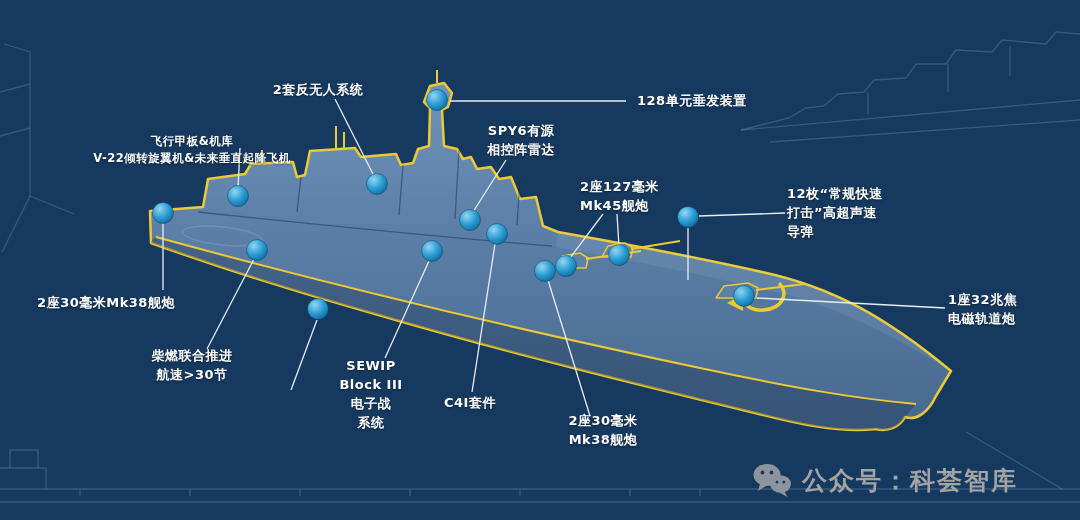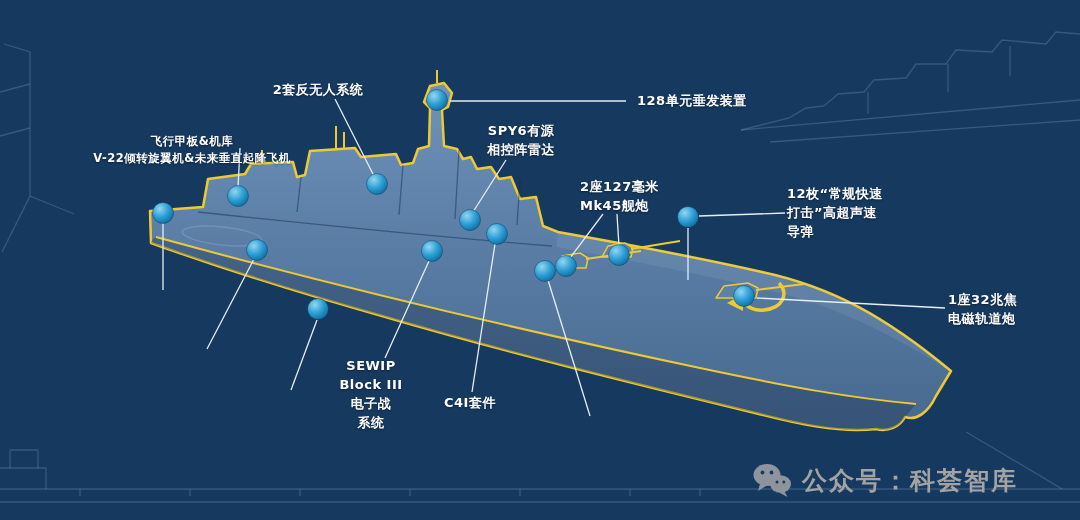--- a/index.html
+++ b/index.html
@@ -159,27 +159,32 @@
   <div class="callout small" style="left:192px;top:126px;margin-top:24px;">飞行甲板&amp;机库
 V-22倾转旋翼机&amp;未来垂直起降飞机</div>
   <div class="callout align-left" style="left:630px;top:101px;margin-left:7px;">128单元垂发装置</div>
   <div class="callout" style="left:521px;top:141px;">SPY6有源
 相控阵雷达</div>
   <div class="callout align-left" style="left:580px;top:197px;">2座127毫米
 Mk45舰炮</div>
   <div class="callout align-left" style="left:787px;top:213px;">12枚“常规快速
 打击”高超声速
 导弹</div>
+  <div class="callout" style="left:106px;top:303px;">2座30毫米Mk38舰炮</div>
   <div class="callout align-left" style="left:948px;top:310px;">1座32兆焦
 电磁轨道炮</div>
+  <div class="callout" style="left:192px;top:366px;">柴燃联合推进
+航速&gt;30节</div>
   <div class="callout" style="left:371px;top:395px;">SEWIP
 Block III
 电子战
 系统</div>
   <div class="callout" style="left:470px;top:403px;">C4I套件</div>
+  <div class="callout" style="left:603px;top:431px;">2座30毫米
+Mk38舰炮</div>
 
   <div class="watermark">
     <svg width="40" height="36" viewBox="0 0 40 36">
       <ellipse cx="15" cy="13" rx="13.5" ry="11" fill="#8e949d"></ellipse>
       <polygon points="8,22 6,29 15,23.5" fill="#8e949d"></polygon>
       <circle cx="10.5" cy="10.5" r="1.9" fill="#16395f"></circle>
       <circle cx="19.5" cy="10.5" r="1.9" fill="#16395f"></circle>
       <ellipse cx="28.5" cy="22" rx="10.5" ry="8.8" fill="#8e949d"></ellipse>
       <polygon points="32.5,29.5 35.5,35 27,30.5" fill="#8e949d"></polygon>
       <circle cx="25" cy="20" r="1.5" fill="#16395f"></circle>

